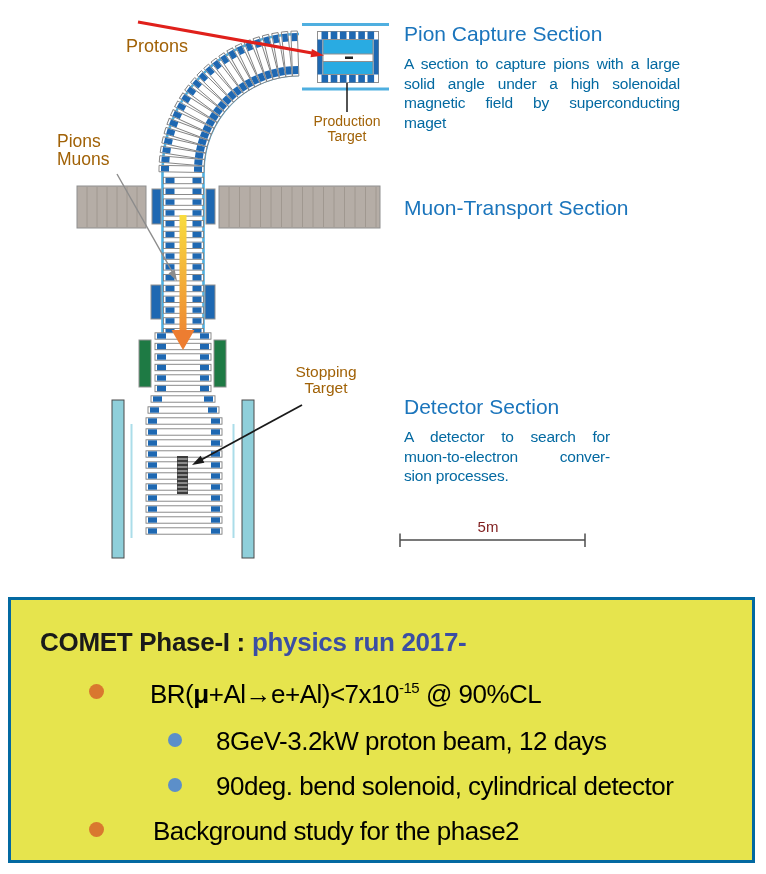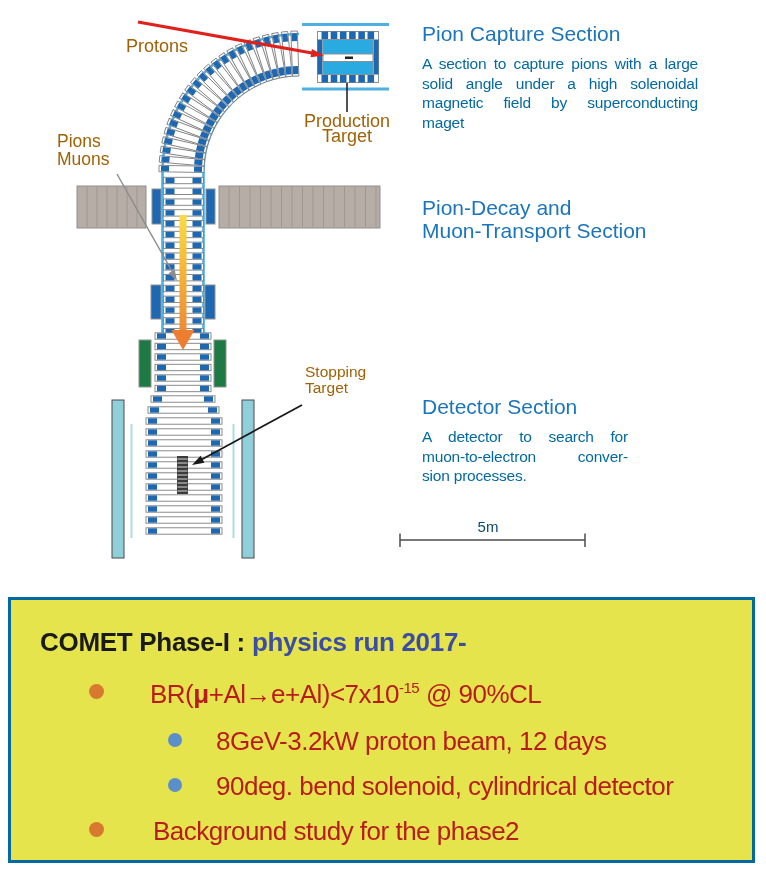--- a/index.html
+++ b/index.html
@@ -2,36 +2,36 @@
 <html><head>
 <meta charset="utf-8">
 <style>
   html,body{margin:0;padding:0;background:#ffffff;}
   .page{position:relative;width:766px;height:874px;background:#ffffff;overflow:hidden;
         font-family:"Liberation Sans", sans-serif;}
   svg{position:absolute;left:0;top:0;}
   .lbl{position:absolute;color:#a16207;}
   .lbl-protons{left:126px;top:36px;font-size:18px;}
   .lbl-pions{left:57px;top:133px;font-size:17.5px;line-height:17.5px;white-space:pre-line;}
-  .lbl-prod{left:300px;top:114px;width:94px;text-align:center;font-size:18px;line-height:15px;white-space:pre-line;}
-  .lbl-stop{left:305px;top:364px;width:78px;font-size:15.5px;line-height:16px;white-space:pre-line;}
-  .lbl-scale{left:456px;top:518px;width:64px;text-align:center;font-size:15px;color:#0c4a6e;}
-  .sec{position:absolute;margin-left:18px;}
+  .lbl-prod{left:300px;top:114px;width:94px;text-align:center;font-size:14px;line-height:15px;white-space:pre-line;}
+  .lbl-stop{left:287px;top:364px;width:78px;text-align:center;font-size:15.5px;line-height:16px;white-space:pre-line;}
+  .lbl-scale{left:456px;top:518px;width:64px;text-align:center;font-size:15px;color:#7f1d1d;}
+  .sec{position:absolute;}
   .sec-title{color:#1B75BC;font-size:21px;line-height:23px;}
   .sec-body{color:#0369a1;font-size:15.5px;line-height:19.5px;margin-top:9px;letter-spacing:-0.2px;}
   .just{text-align:justify;text-align-last:justify;}
   .sec-capture{left:404px;top:22px;width:276px;}
   .sec-transport{left:404px;top:196px;width:240px;}
   .sec-detector{left:404px;top:395px;width:206px;}
   .panel{position:absolute;left:8px;top:597px;width:741px;height:260px;
          background:#E6E44D;border:3px solid #0369a1;}
   .panel-title{position:absolute;left:29px;top:27px;font-size:26px;font-weight:bold;
                letter-spacing:-0.3px;color:#1a1a1a;white-space:nowrap;}
   .panel-title .blue{color:#3B4EA3;}
-  .b-text{position:absolute;font-size:26px;color:#b91c1c;letter-spacing:-0.5px;white-space:nowrap;}
+  .b-text{position:absolute;font-size:26px;color:#000000;letter-spacing:-0.5px;white-space:nowrap;}
   .dot{position:absolute;border-radius:50%;}
   .dot-o{width:15px;height:15px;background:#D9782F;}
   .dot-b{width:14px;height:14px;background:#5C8FC9;}
   sup{font-size:15px;}
   .mu{font-weight:bold;}
 </style>
 </head>
 <body>
 
 <div class="page">
@@ -384,21 +384,20 @@
     <div class="sec-body">
       <div class="just">A section to capture pions with a large</div>
       <div class="just">solid angle under a high solenoidal</div>
       <div class="just">magnetic field by superconducting</div>
       <div>maget</div>
     </div>
   </div>
 
   <div class="sec sec-transport">
     <div class="sec-title">
-      <div>Pion-Decay and</div>
       <div>Muon-Transport Section</div>
     </div>
   </div>
 
   <div class="sec sec-detector">
     <div class="sec-title">Detector Section</div>
     <div class="sec-body">
       <div class="just">A detector to search for</div>
       <div class="just">muon-to-electron conver-</div>
       <div>sion processes.</div>

